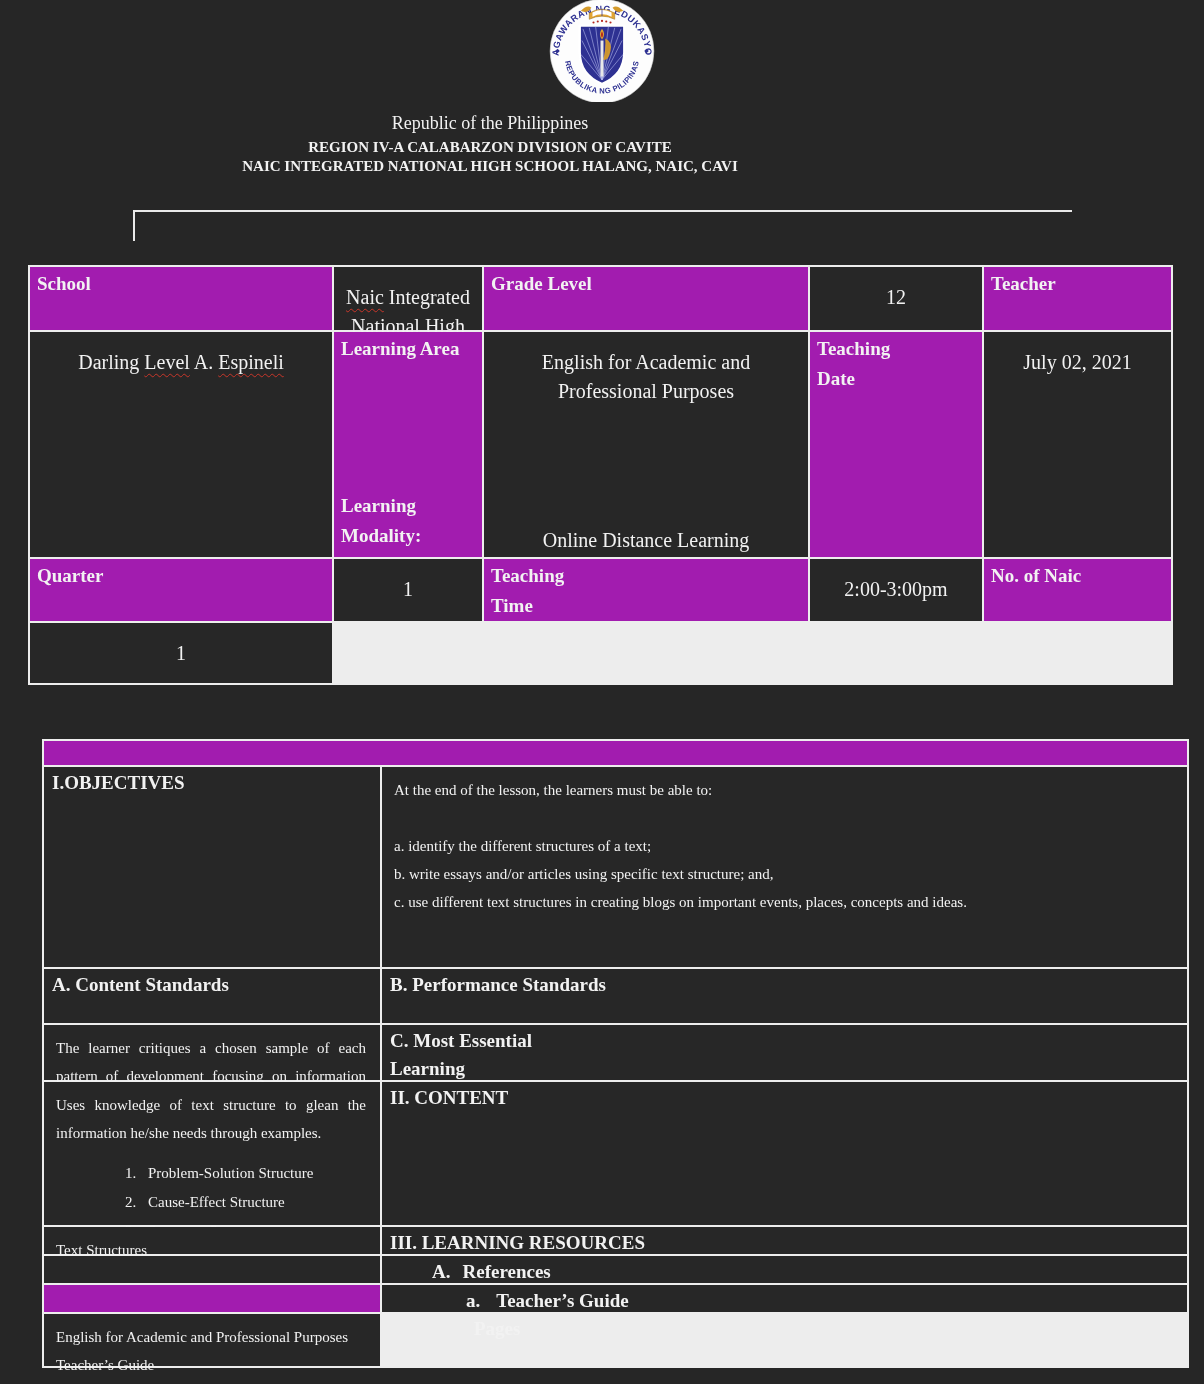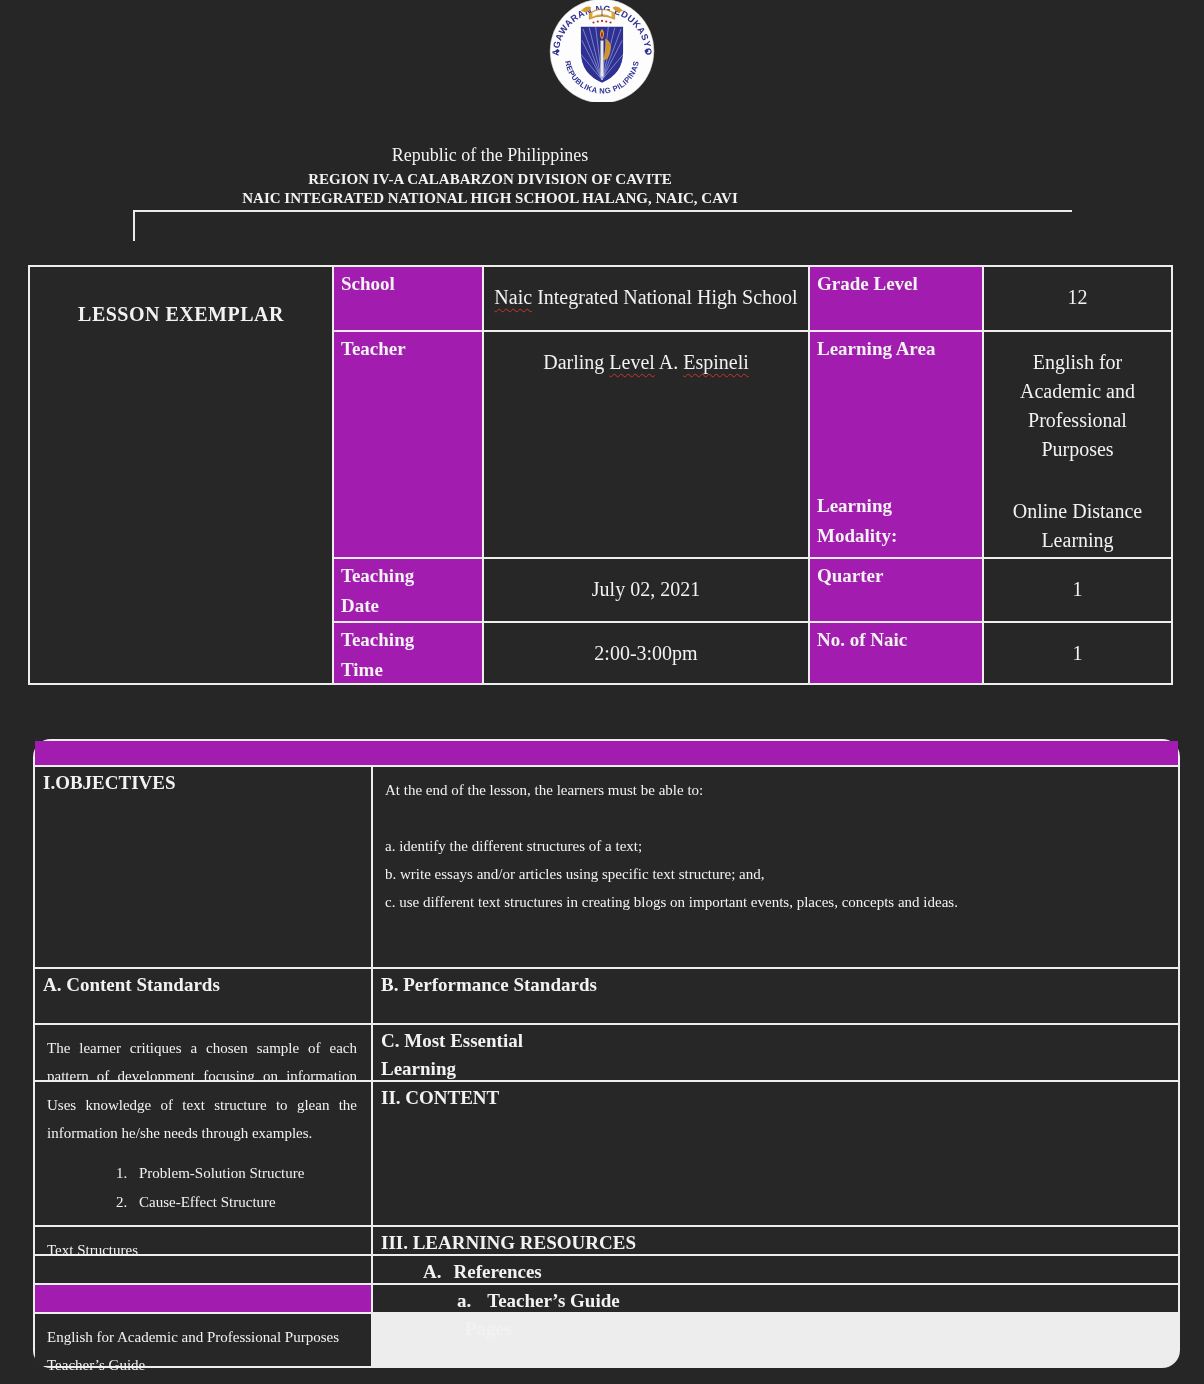--- a/index.html
+++ b/index.html
@@ -3,34 +3,34 @@
 <meta charset="utf-8">
 <style>
   html,body{margin:0;padding:0;}
   body{
     width:1204px;height:1384px;position:relative;overflow:hidden;
     background:#262626;color:#f2f2f2;
     font-family:"Liberation Serif","DejaVu Serif",serif;
   }
   
   .logo{position:absolute;left:549px;top:-4px;width:106px;height:106px;}
-  .hdr{position:absolute;top:111px;left:0;width:980px;text-align:center;margin-top:32px;}
+  .hdr{position:absolute;top:111px;left:0;width:980px;text-align:center;}
   .hdr div{margin:0;}
   .h-line1{font-size:18px;line-height:24px;}
   .h-line2{font-size:26px;line-height:31px;}
   .h-line3{font-size:15px;font-weight:bold;line-height:19px;margin-top:3px !important;}
   .h-line4{font-size:15px;font-weight:bold;line-height:19px;}
   .bracket{position:absolute;left:133px;top:210px;width:937px;height:29px;
     border-top:2px solid #e9e9e9;border-left:2px solid #e9e9e9;}
   
   .grid{position:absolute;display:grid;gap:2px;padding:2px;background:#ededed;}
   .t1{left:28px;top:265px;grid-template-columns:302px 148px 324px 172px 187px;
       grid-template-rows:63px 225px 62px 60px;}
-  .t2{left:33px;top:739px;grid-template-columns:336px 805px;
-      grid-template-rows:24px 200px 54px 55px 143px 27px 27px 27px 52px;border-radius:18px;}
+  .t2{left:42px;top:739px;grid-template-columns:336px 805px;
+      grid-template-rows:24px 200px 54px 55px 143px 27px 27px 27px 52px;}
   .cell{background:#272727;}
   .olive{background:#a21caf;}
   .label{font-weight:bold;font-size:19px;line-height:30px;padding:2px 7px;white-space:pre-line;}
   .value{font-size:20px;line-height:29px;padding:16px 8px;}
   .center{text-align:center;}
   .title-cell{grid-row:1/5;grid-column:1;padding-top:36px;text-align:center;
       font-weight:bold;font-size:20px;letter-spacing:.5px;}
   .split{display:flex;flex-direction:column;justify-content:space-between;}
   .split.olive{padding-bottom:6px;}
   .splitval{padding-bottom:2px;}
@@ -106,23 +106,20 @@
 
 <div class="hdr">
   <div class="h-line1">Republic of the Philippines</div>
   <div class="h-line3">REGION IV-A CALABARZON DIVISION OF CAVITE</div>
   <div class="h-line4">NAIC INTEGRATED NATIONAL HIGH SCHOOL HALANG, NAIC, CAVI</div>
 </div>
 
 <div class="bracket"></div>
 
 <div class="grid t1">
-  <div class="cell title-cell">
-    <span>LESSON EXEMPLAR</span>
-  </div>
 
   <div class="cell olive label">School</div>
   <div class="cell value center">
     <span class="sq">Naic</span>
     <span>Integrated National High School</span>
   </div>
   <div class="cell olive label">Grade Level</div>
   <div class="cell value center">12</div>
 
   <div class="cell olive label">Teacher</div>

